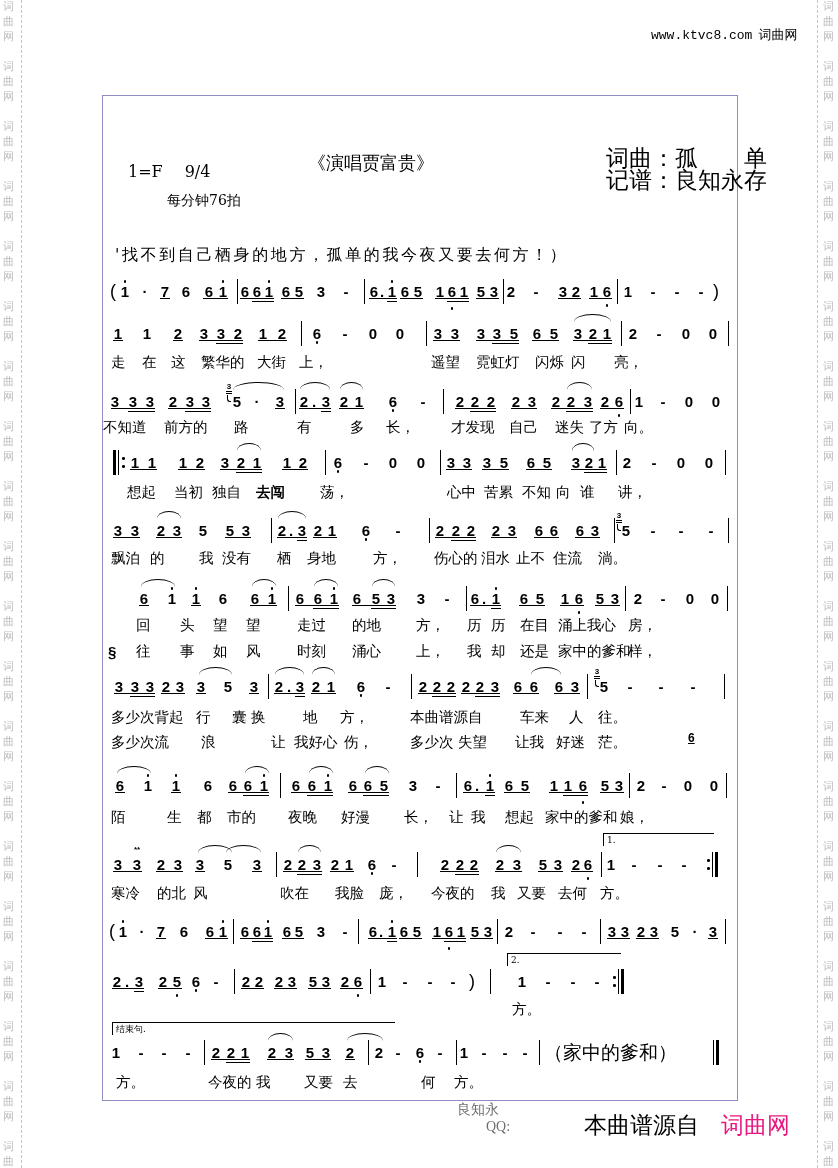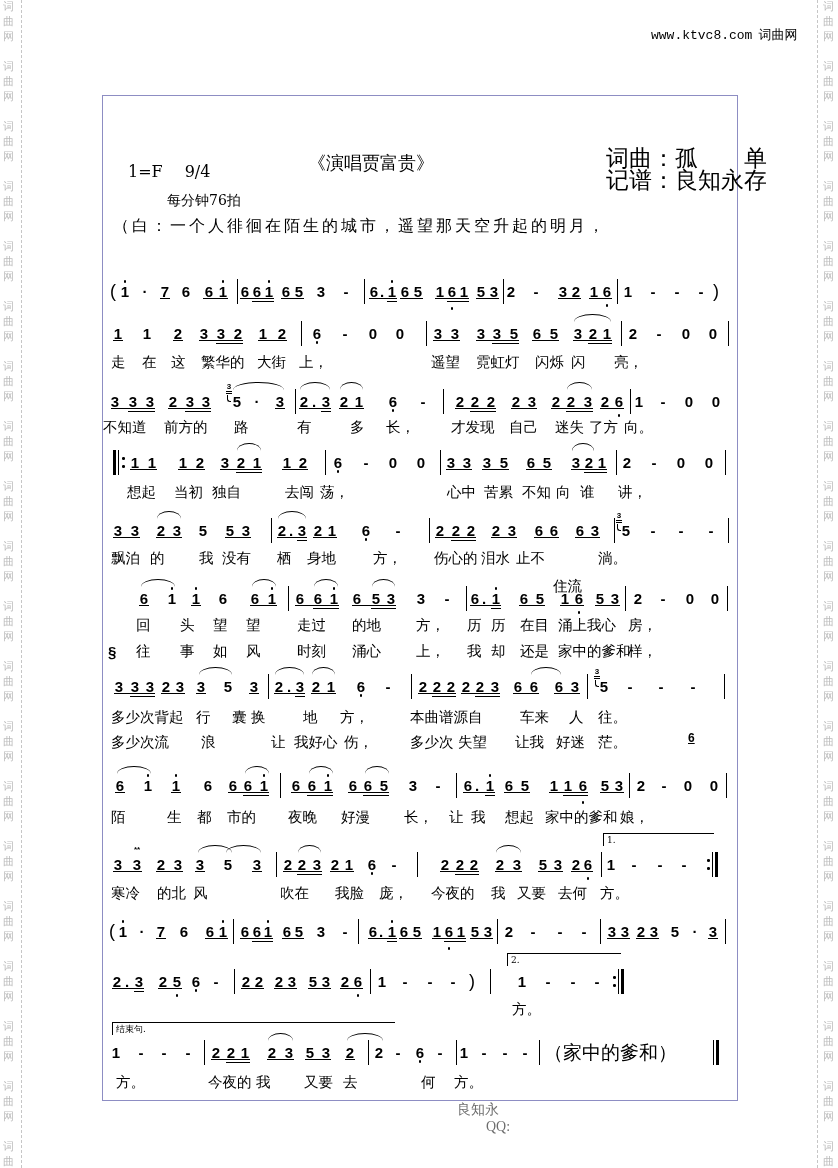--- a/index.html
+++ b/index.html
@@ -169,21 +169,21 @@
 
   <div id="frame"></div>
 
   <div class="singer">《演唱贾富贵》</div>
   <div class="keytime">
     <span>1=F</span><span>9/4</span>
   </div>
   <div class="credit" style="top:147px">词曲：孤　　单</div>
   <div class="credit" style="top:169px">记谱：良知永存</div>
   <div class="tempo">每分钟76拍</div>
-  <div class="spoken" style="top:216px">（白：一个人徘徊在陌生的城市，遥望那天空升起的明月，</div>
+  <div class="spoken" style="top:245px;left:115px;letter-spacing:2.6px">'找不到自己栖身的地方，孤单的我今夜又要去何方！）</div>
 
   <div id="score">
       <div class="staff-row">
         <div class="beam" style="left: 160px; width: 10px; top: 298px;"></div>
         <div class="beam" style="left: 203px; width: 25px; top: 298px;"></div>
         <div class="beam" style="left: 240px; width: 34px; top: 298px;"></div>
         <div class="beam" style="left: 252px; width: 22px; top: 301px;"></div>
         <div class="beam" style="left: 281px; width: 23px; top: 298px;"></div>
         <div class="beam" style="left: 369px; width: 28px; top: 298px;"></div>
         <div class="beam" style="left: 387px; width: 10px; top: 301px;"></div>
@@ -409,21 +409,21 @@
         <div class="bar" style="left: 725px; top: 450px;"></div>
         <div class="slur" style="left: 237px; width: 24px; top: 443px;"></div>
         <div class="slur" style="left: 572px; width: 22px; top: 443px;"></div>
         <div class="bar thick" style="left: 113px; top: 450px;"></div>
         <div class="bar" style="left: 118px; top: 450px;"></div>
         <span class="dot" style="left: 122px; top: 457px;"></span>
         <span class="dot" style="left: 122px; top: 465px;"></span>
         <span class="lyric" style="left: 127px; top: 484px;">想起</span>
         <span class="lyric" style="left: 174px; top: 484px;">当初</span>
         <span class="lyric" style="left: 212px; top: 484px;">独自</span>
-        <span class="lyric" style="left: 285px; top: 484px;">去闯</span>
+        <span class="lyric" style="left: 256px; top: 484px; font-weight: bold;">去闯</span>
         <span class="lyric" style="left: 320px; top: 484px;">荡，</span>
         <span class="lyric" style="left: 447px; top: 484px;">心中</span>
         <span class="lyric" style="left: 484px; top: 484px;">苦累</span>
         <span class="lyric" style="left: 522px; top: 484px;">不知</span>
         <span class="lyric" style="left: 556px; top: 484px;">向</span>
         <span class="lyric" style="left: 580px; top: 484px;">谁</span>
         <span class="lyric" style="left: 618px; top: 484px;">讲，</span>
       </div>
       <div class="staff-row">
         <div class="beam" style="left: 113px; width: 27px; top: 537px;"></div>
@@ -478,21 +478,21 @@
         <span class="lyric" style="left: 111px; top: 550px;">飘泊</span>
         <span class="lyric" style="left: 150px; top: 550px;">的</span>
         <span class="lyric" style="left: 199px; top: 550px;">我</span>
         <span class="lyric" style="left: 222px; top: 550px;">没有</span>
         <span class="lyric" style="left: 277px; top: 550px;">栖</span>
         <span class="lyric" style="left: 307px; top: 550px;">身地</span>
         <span class="lyric" style="left: 373px; top: 550px;">方，</span>
         <span class="lyric" style="left: 434px; top: 550px;">伤心的</span>
         <span class="lyric" style="left: 481px; top: 550px;">泪水</span>
         <span class="lyric" style="left: 516px; top: 550px;">止不</span>
-        <span class="lyric" style="left: 553px; top: 578px;">住流</span>
+        <span class="lyric" style="left: 553px; top: 550px;">住流</span>
         <span class="lyric" style="left: 598px; top: 550px;">淌。</span>
       </div>
       <div class="staff-row">
         <div class="beam" style="left: 139px; width: 10px; top: 605px;"></div>
         <div class="beam" style="left: 191px; width: 10px; top: 605px;"></div>
         <div class="beam" style="left: 250px; width: 27px; top: 605px;"></div>
         <div class="beam" style="left: 295px; width: 44px; top: 605px;"></div>
         <div class="beam" style="left: 313px; width: 26px; top: 608px;"></div>
         <div class="beam" style="left: 352px; width: 44px; top: 605px;"></div>
         <div class="beam" style="left: 371px; width: 25px; top: 608px;"></div>
@@ -940,13 +940,16 @@
         <span>结束句.</span>
       </div>
       <span class="mark" style="left: 108px; top: 643px; font-size: 15px; line-height: 17px; text-decoration: none; font-family: &quot;Liberation Sans&quot;, sans-serif;">§</span>
       <span class="mark" style="left: 688px; top: 731px; font-size: 12px; line-height: 14px; text-decoration: underline; font-family: &quot;Liberation Sans&quot;, sans-serif;">6</span>
     </div>
 
   <div class="outro" style="left:544px;top:1041px">（家中的爹和）</div>
 
   <div class="foot-gray" style="left:457px;top:1101px">良知永</div>
   <div class="foot-gray" style="left:486px;top:1119px;font-family:'Liberation Serif',serif">QQ:</div>
+  <div class="source">
+    <span>本曲谱源自</span><span class="nm" id="source-name" style="color: rgb(232, 24, 127);">词曲网</span>
+  </div>
 </div>
 
 </body></html>

